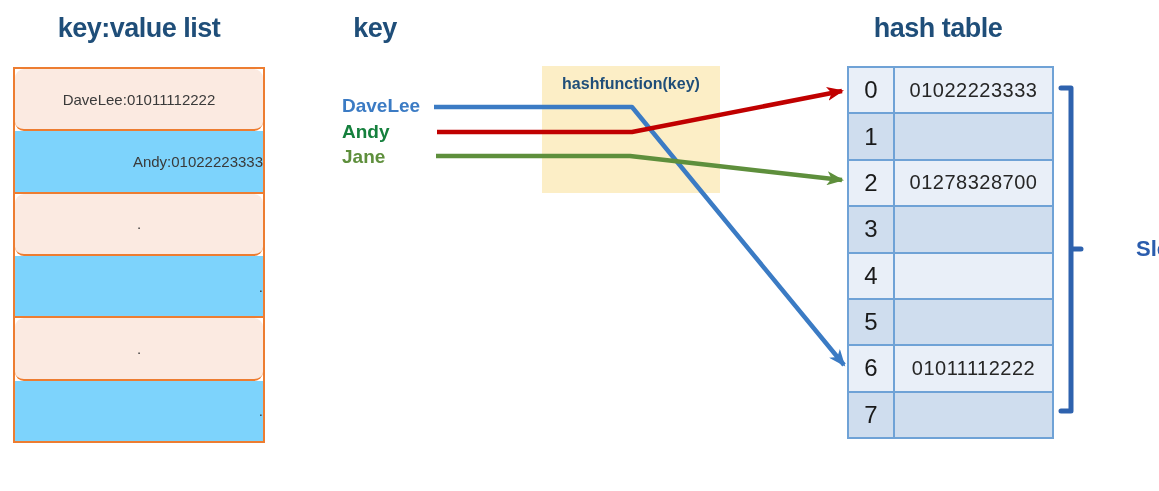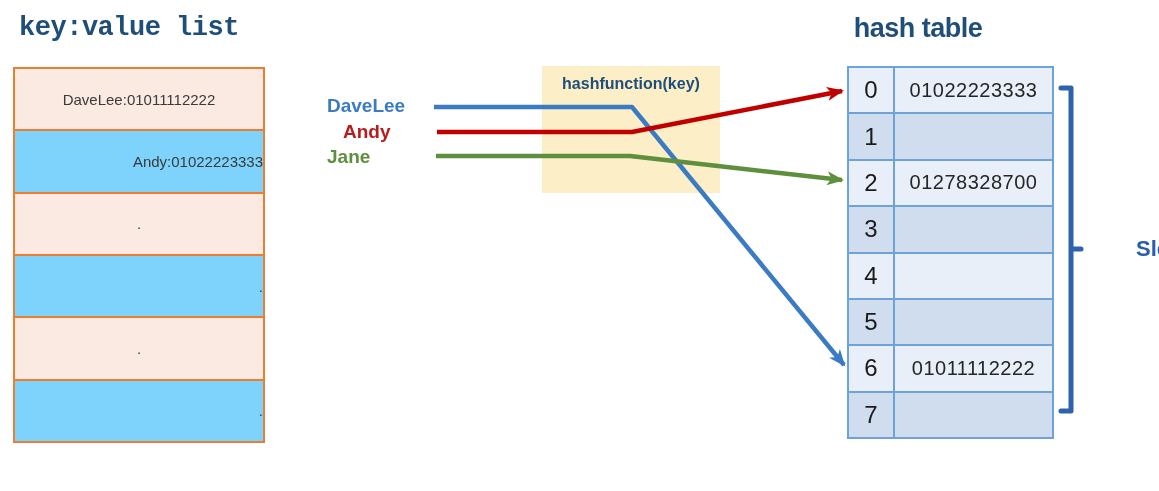--- a/index.html
+++ b/index.html
@@ -4,41 +4,41 @@
 <style>
   html,body{margin:0;padding:0;background:#ffffff;}
   .canvas{
     position:relative;width:1159px;height:491px;background:#ffffff;overflow:hidden;
     font-family:"Liberation Sans", sans-serif;
   }
   .hdr{
     position:absolute;top:10px;height:36px;line-height:36px;text-align:center;
     font-size:27px;font-weight:bold;color:#1F4E79;letter-spacing:-0.5px;white-space:nowrap;
   }
-  .hdr-list{left:3px;width:252px;font-family:Liberation Mono, monospace;}
+  .hdr-list{left:13px;width:252px;}
   .hdr-key{left:325px;width:100px;}
   .hdr-func{left:537px;width:204px;}
-  .hdr-table{left:816px;width:204px;}
+  .hdr-table{left:836px;width:204px;}
 
   
   .kv-list{
     position:absolute;left:13px;top:67px;width:252px;height:376px;
     border:2px solid #ED7D31;box-sizing:border-box;display:flex;flex-direction:column;
   }
   .kv-row{
     flex:1;display:flex;align-items:center;justify-content:center;
     border-bottom:2px solid #ED7D31;font-size:15px;color:#3A3A3A;
   }
   .kv-row:last-child{border-bottom:none;}
-  .kv-row.alt0{background:#FBEAE1;}
+  .kv-row.alt0{background:#FBEAE1;border-radius:9px;}
   .kv-row.alt1{background:#7dd3fc;justify-content:flex-end;}
 
   
   .key-label{
-    position:absolute;left:327px;font-size:19px;font-weight:bold;white-space:nowrap;
+    position:absolute;left:342px;font-size:19px;font-weight:bold;white-space:nowrap;
   }
   .key-0{top:95px;}
   .key-1{top:121px;}
   .key-2{top:146px;}
 
   
   .hash-box{
     position:absolute;left:542px;top:66px;width:178px;height:127px;
     background:#FCEEC6;box-sizing:border-box;text-align:center;
   }
@@ -69,20 +69,21 @@
   }
 
   .overlay{position:absolute;left:0;top:0;width:1159px;height:491px;pointer-events:none;}
 </style>
 </head>
 <body>
 
 <div class="canvas">
 
   <div class="hdr hdr-list">key:value list</div>
+  <div class="hdr hdr-key">key</div>
   <div class="hdr hdr-table">hash table</div>
 
   <div class="kv-list">
     <div class="kv-row alt0">
         <span>DaveLee:01011112222</span>
       </div>
     <div class="kv-row alt1">
         <span>Andy:01022223333</span>
       </div>
     <div class="kv-row alt0">
@@ -93,21 +94,21 @@
       </div>
     <div class="kv-row alt0">
         <span>.</span>
       </div>
     <div class="kv-row alt1">
         <span>.</span>
       </div>
   </div>
 
   <span class="key-label key-0" style="color: rgb(59, 123, 196);">DaveLee</span>
-  <span class="key-label key-1" style="color: #b91c1c; margin-left: 16px;">Andy</span>
+  <span class="key-label key-1" style="color: #15803d;">Andy</span>
   <span class="key-label key-2" style="color: rgb(94, 143, 60);">Jane</span>
 
   <div class="hash-box">
     <span class="hash-box-label">hashfunction(key)</span>
   </div>
 
   <div class="htable">
     <div class="t-row alt0">
       <div class="t-idx">0</div>
       <div class="t-val">01022223333</div>

